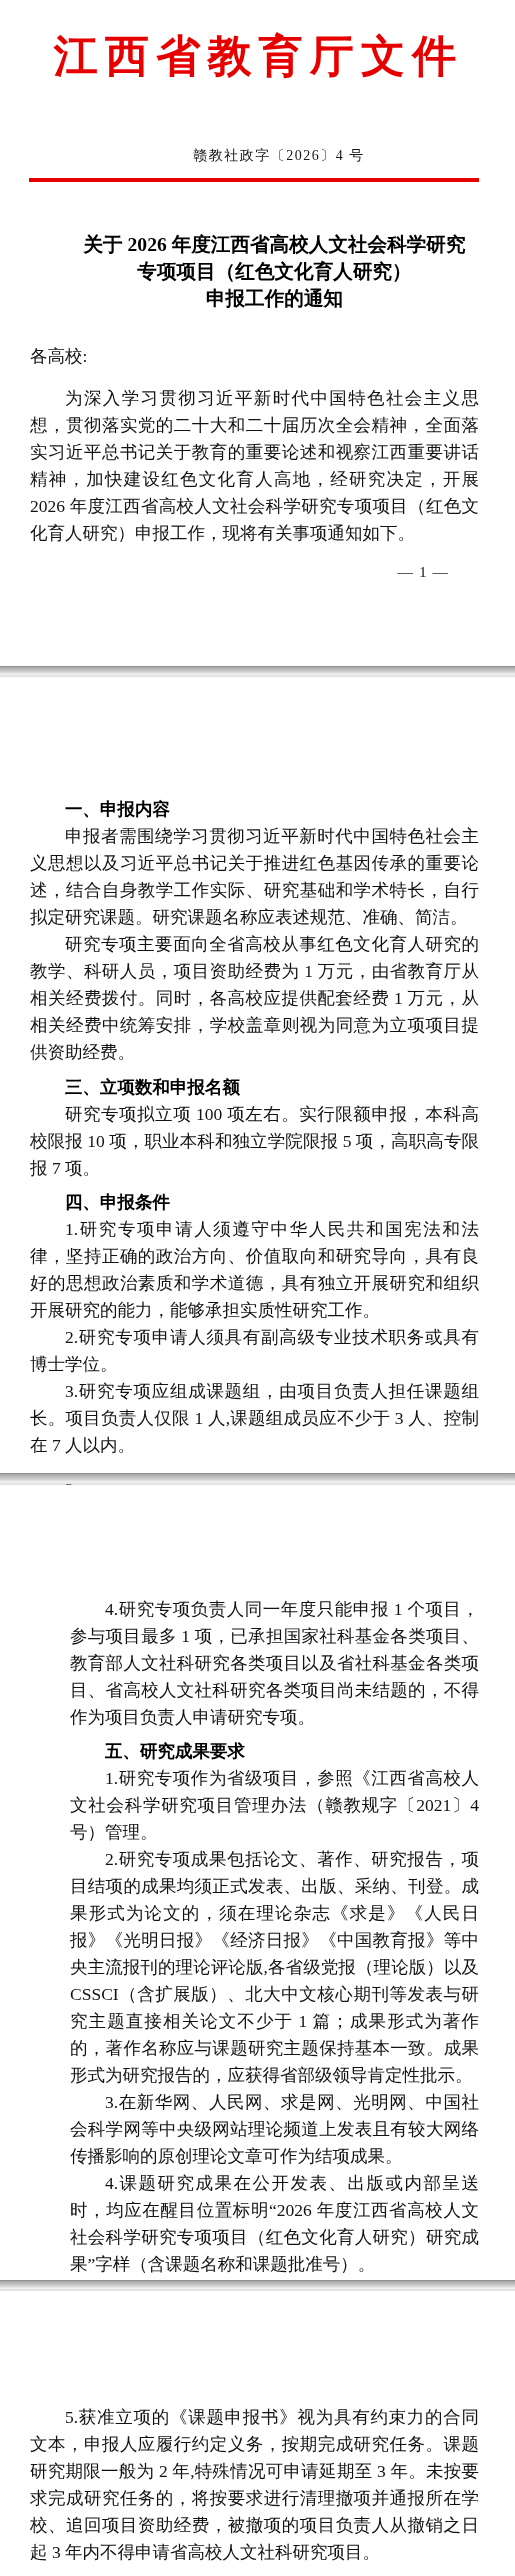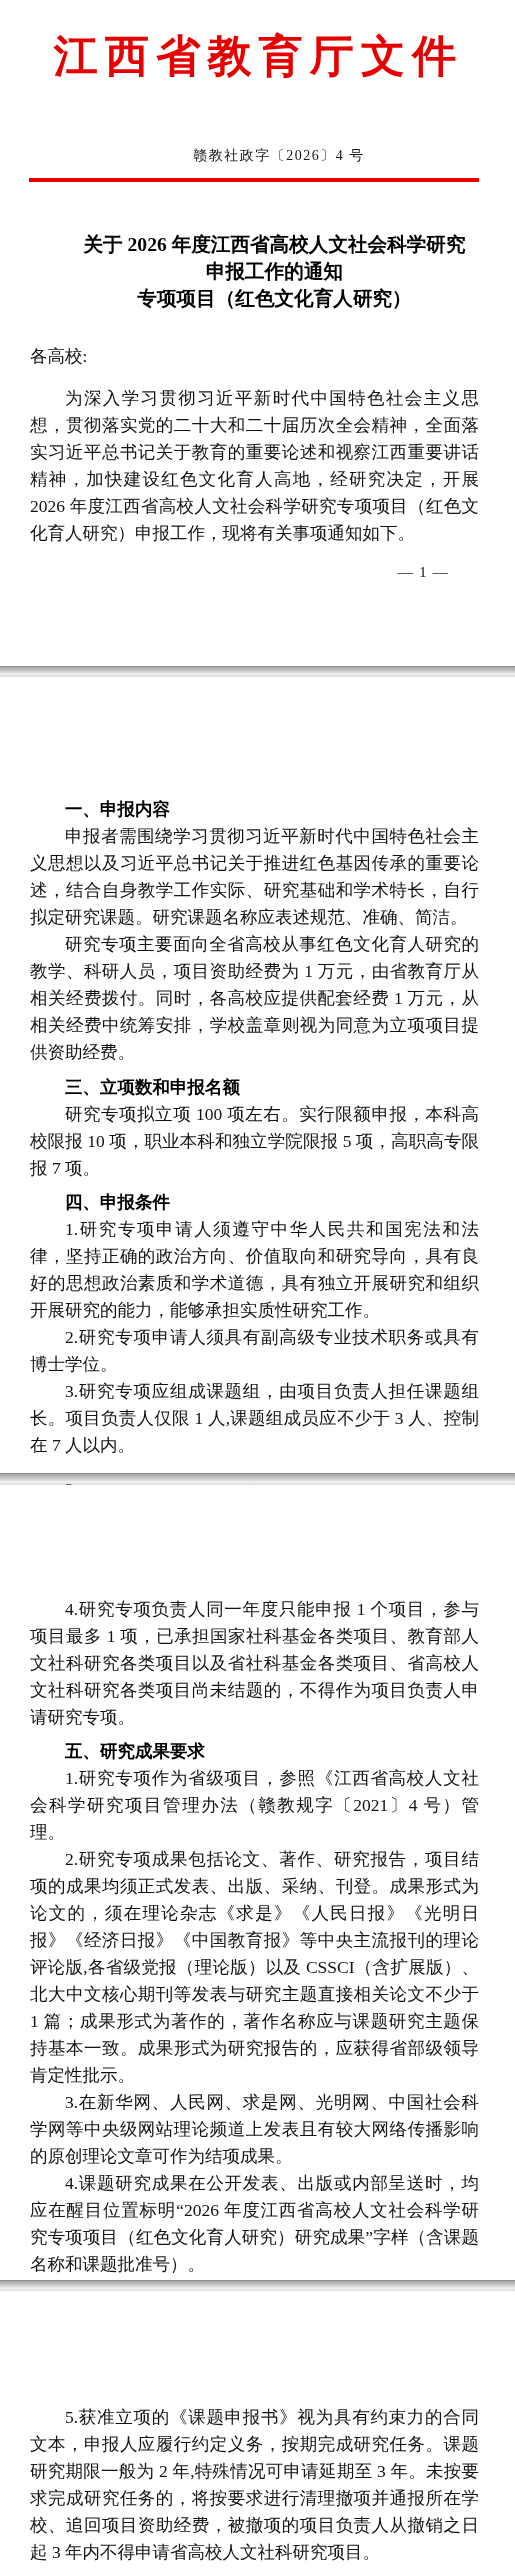--- a/index.html
+++ b/index.html
@@ -11,21 +11,21 @@
   html,body{background:#ffffff;}
   body{
     width:515px;margin:0 auto;
     font-family:"Liberation Serif","DejaVu Serif",serif;
     color:#111;
   }
   .doc{position:relative;width:515px;height:3604px;background:#fff;overflow:hidden;}
   .page{position:relative;width:510px;background:#fff;}
   .p1{height:639px;}
   .p2{height:796px;padding-top:112px;border-radius:10px;}
-  .p3{height:795px;padding-top:111px;}
+  .p3{height:795px;padding-top:111px;padding-left:40px;}
   .p4{height:800px;padding-top:113px;}
   .page-sep{
     height:11.3px;width:515px;
     background:linear-gradient(to bottom,#a6a6a6 0%,#c9c9c9 40%,#f1f1f1 72%,#dcdcdc 100%);
     border-top:0.5px solid #8f8f8f;
   }
   
   .agency-header{
     margin-top:27px;
     text-align:center;
@@ -82,22 +82,22 @@
 <body>
 
 <div class="doc">
 
   <div class="page p1">
     <div class="agency-header">江西省教育厅文件</div>
     <div class="doc-number">赣教社政字〔2026〕4 号</div>
     <div class="red-line"></div>
     <div class="doc-title">
       <div>关于 2026 年度江西省高校人文社会科学研究</div>
+      <div>专项项目（红色文化育人研究）</div>
       <div>申报工作的通知</div>
-      <div>专项项目（红色文化育人研究）</div>
     </div>
     <div class="salutation">各高校:</div>
     <p class="para">为深入学习贯彻习近平新时代中国特色社会主义思想，贯彻落实党的二十大和二十届历次全会精神，全面落实习近平总书记关于教育的重要论述和视察江西重要讲话精神，加快建设红色文化育人高地，经研究决定，开展 2026 年度江西省高校人文社会科学研究专项项目（红色文化育人研究）申报工作，现将有关事项通知如下。</p>
     <div class="page-num pn-right">— 1 —</div>
   </div>
 
   <div class="page-sep"></div>
 
   <div class="page p2">
     <h2 class="sec-heading">一、申报内容</h2>

